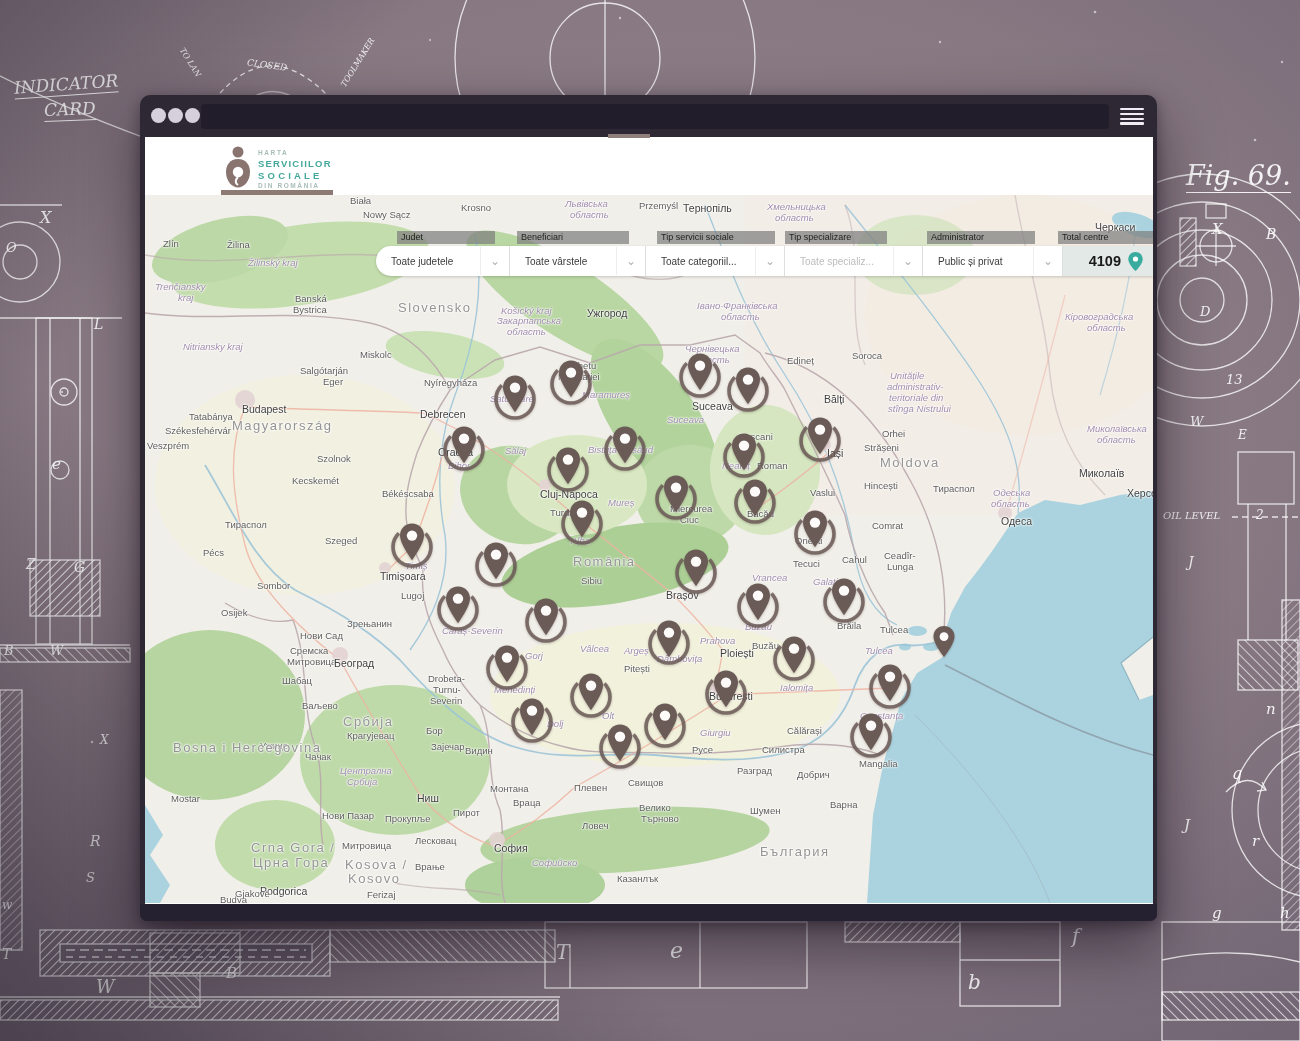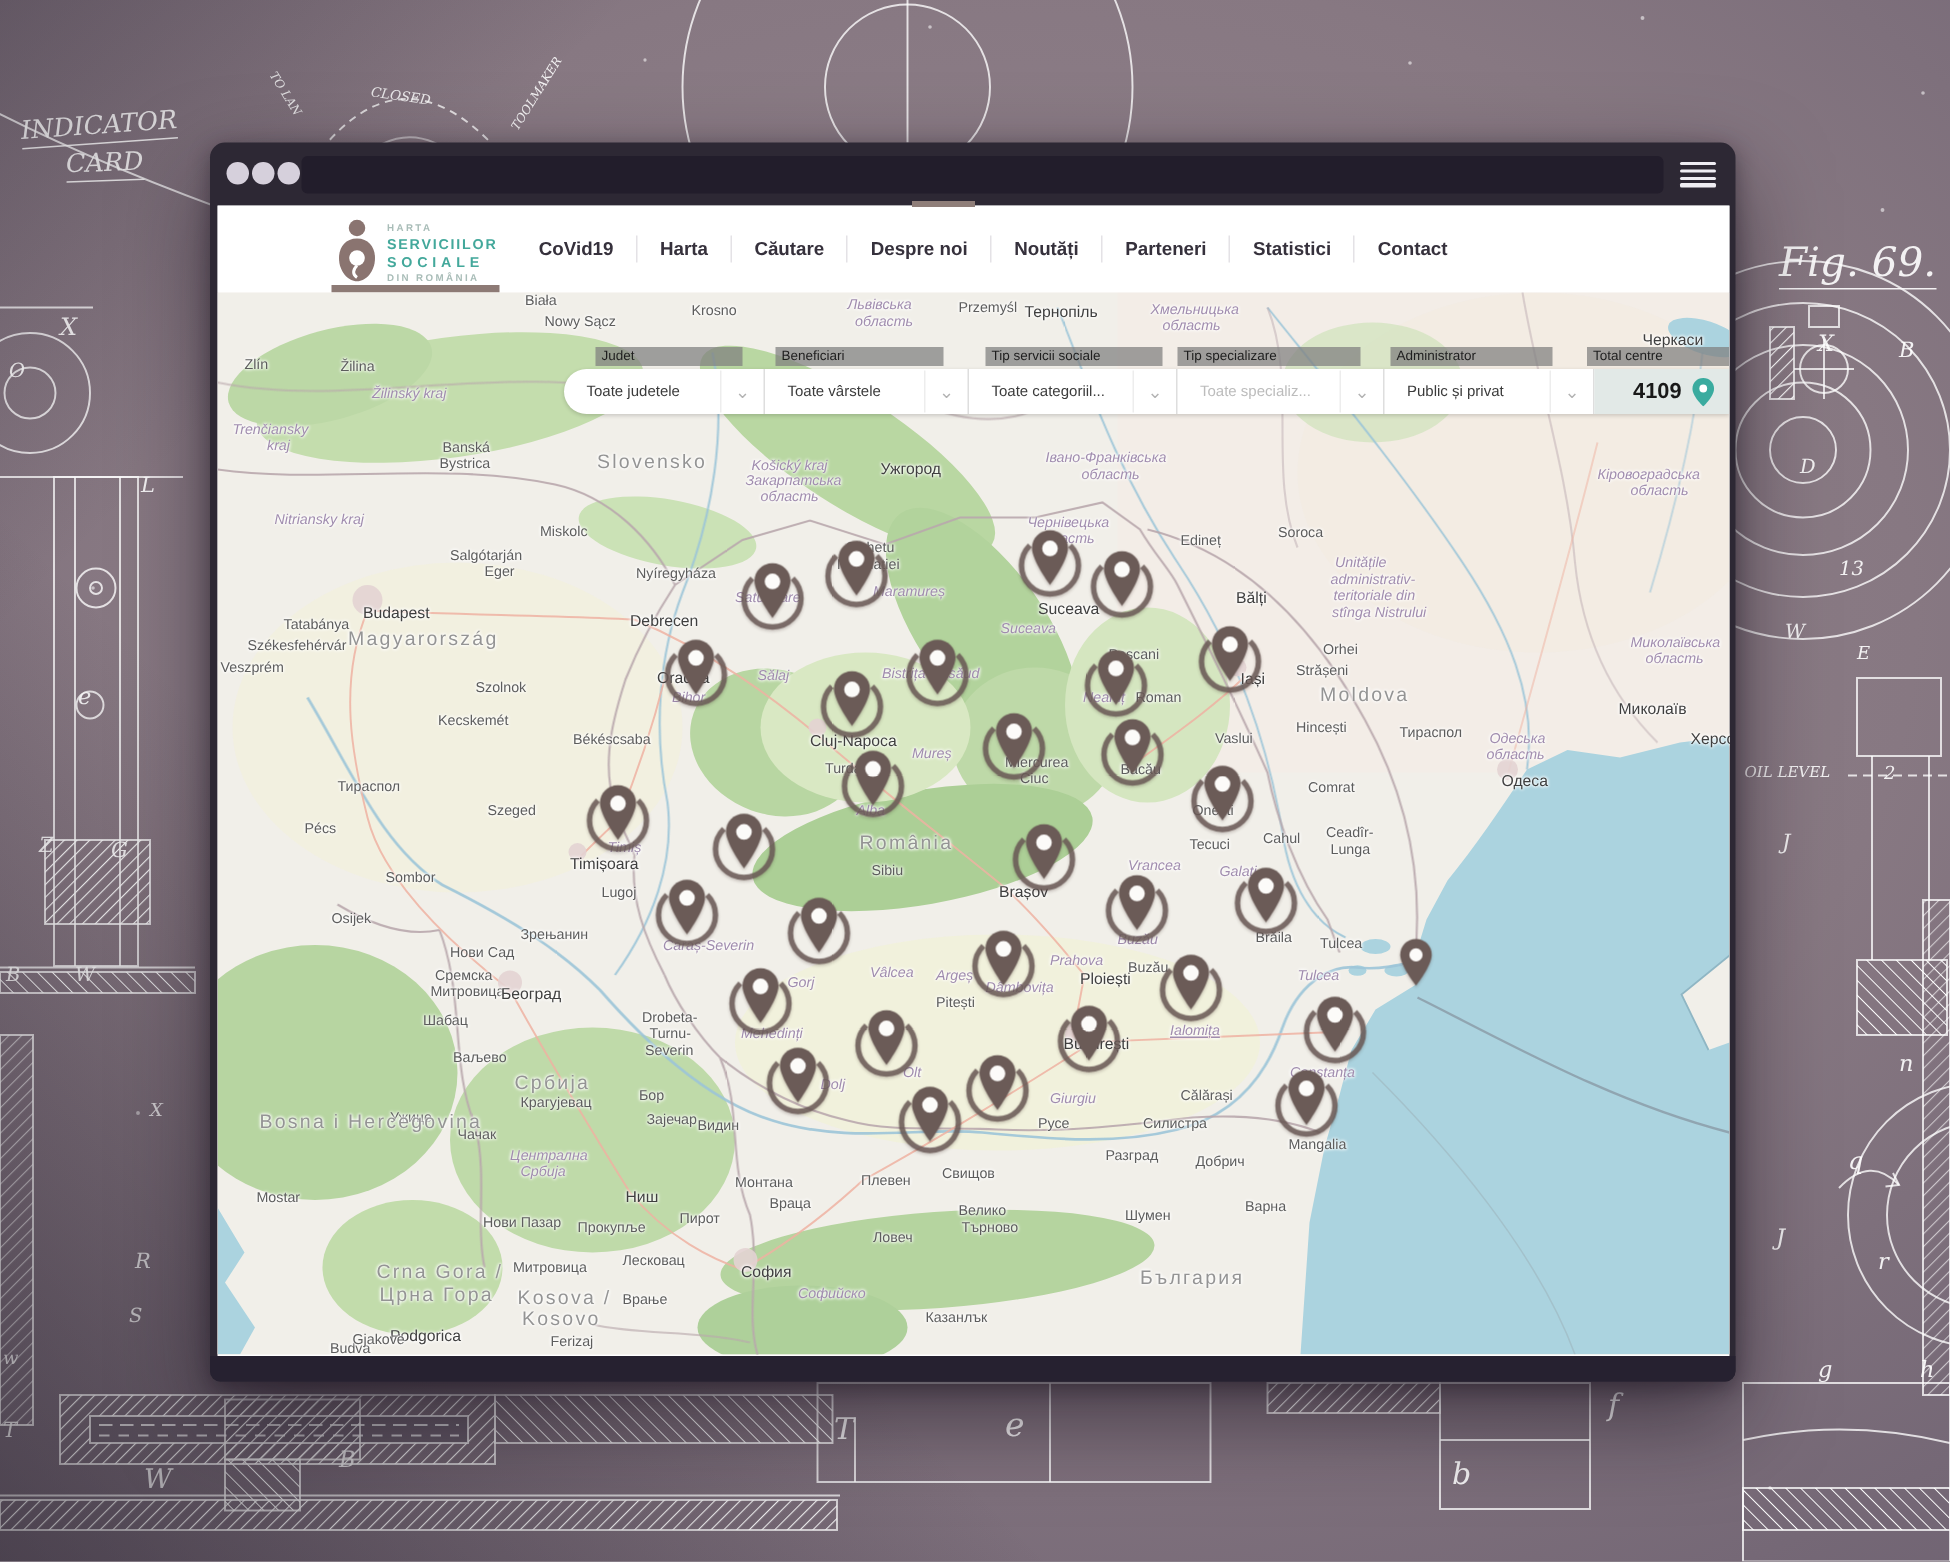--- a/index.html
+++ b/index.html
@@ -216,30 +216,20 @@
           <path d="M15,14 C7,14 3,20 3,27 C3,36 9,42.5 15,42.5 C21,42.5 27,36 27,27 C27,20 23,14 15,14 Z" fill="#8a7470"></path>
           <circle cx="15" cy="27" r="5.2" fill="#fff"></circle>
           <path d="M15,32 C12,35 12,38 15,40" stroke="#fff" stroke-width="2" fill="none"></path>
         </svg>
         <div id="logo-text">
           <div class="lg-sm">HARTA</div>
           <div class="lg-big">SERVICIILOR</div>
           <div class="lg-big sp">SOCIALE</div>
           <div class="lg-sm">DIN ROMÂNIA</div>
         </div>
-        <nav id="nav">
-            <span class="nav-item">CoVid19</span>
-            <span class="nav-item">Harta</span>
-            <span class="nav-item">Căutare</span>
-            <span class="nav-item">Despre noi</span>
-            <span class="nav-item">Noutăți</span>
-            <span class="nav-item">Parteneri</span>
-            <span class="nav-item">Statistici</span>
-            <span class="nav-item">Contact</span>
-          </nav>
       </div>
       <div id="loadbar"></div>
 
       <div id="map">
         <svg id="map-svg" width="1008" height="708" viewBox="0 0 1008 708">
           <rect x="0" y="0" width="1008" height="708" fill="#f1efe9"></rect>
           <rect x="600" y="0" width="408" height="320" fill="#f6ece4" opacity="0.45"></rect>
 
           <ellipse cx="160" cy="290" rx="150" ry="110" fill="#f2f0dd" opacity="0.8"></ellipse>
           <ellipse cx="520" cy="500" rx="175" ry="72" fill="#f1f1d8" opacity="0.8"></ellipse>
@@ -427,21 +417,21 @@
             <div class="mlabel a" style="left: 720px; top: 450px;">Tulcea</div>
             <div class="mlabel t" style="left: 665px; top: 292px;">Vaslui</div>
             <div class="mlabel c" style="left: 682px; top: 252px;">Iași</div>
             <div class="mlabel t" style="left: 612px; top: 265px;">Roman</div>
             <div class="mlabel a" style="left: 577px; top: 265px;">Neamț</div>
             <div class="mlabel t" style="left: 594px; top: 236px;">Pașcani</div>
             <div class="mlabel t" style="left: 602px; top: 313px;">Bacău</div>
             <div class="mlabel t" style="left: 650px; top: 340px;">Onești</div>
             <div class="mlabel t" style="left: 525px; top: 308px;">Miercurea</div>
             <div class="mlabel t" style="left: 535px; top: 319px;">Ciuc</div>
-            <div class="mlabel a" style="left: 635px; top: 487px; text-decoration: underline;">Ialomița</div>
+            <div class="mlabel a" style="left: 635px; top: 487px;">Ialomița</div>
             <div class="mlabel t" style="left: 642px; top: 530px;">Călărași</div>
             <div class="mlabel a" style="left: 555px; top: 532px;">Giurgiu</div>
             <div class="mlabel c" style="left: 564px; top: 495px;">București</div>
             <div class="mlabel a" style="left: 457px; top: 515px;">Olt</div>
             <div class="mlabel a" style="left: 402px; top: 523px;">Dolj</div>
             <div class="mlabel a" style="left: 349px; top: 489px;">Mehedinți</div>
             <div class="mlabel a" style="left: 715px; top: 515px;">Constanța</div>
             <div class="mlabel t" style="left: 714px; top: 563px;">Mangalia</div>
             <div class="mlabel C" style="left: 735px; top: 260px;">Moldova</div>
             <div class="mlabel t" style="left: 737px; top: 233px;">Orhei</div>
@@ -662,21 +652,21 @@
             <div class="pin" style="left: 786px; top: 430px;"><svg width="26" height="34" viewBox="0 0 26 34">
                 <path d="M13,1 C7,1 2.5,5.6 2.5,11.5 C2.5,19 13,32 13,32 C13,32 23.5,19 23.5,11.5 C23.5,5.6 19,1 13,1 Z" fill="#6b5b57"></path>
                 <circle cx="13" cy="11.6" r="4.4" fill="#fcfbf9"></circle>
               </svg></div>
           </div>
 
         <div id="fstrips">
             <div class="fstrip" style="left: 252px; width: 98px;">Judet</div>
             <div class="fstrip" style="left: 372px; width: 112px;">Beneficiari</div>
             <div class="fstrip" style="left: 512px; width: 118px;">Tip servicii sociale</div>
-            <div class="fstrip" style="left: 640px; width: 122px;">Tip specializare</div>
+            <div class="fstrip" style="left: 640px; width: 102px;">Tip specializare</div>
             <div class="fstrip" style="left: 782px; width: 108px;">Administrator</div>
             <div class="fstrip" style="left: 913px; width: 95px;">Total centre</div>
           </div>
         <div id="fpill">
             <div class="fseg" style="width: 134px;">
               <span class="fval">Toate judetele</span>
               <span class="fchev">⌄</span>
             </div>
             <div class="fseg" style="width: 136px;">
               <span class="fval">Toate vârstele</span>

